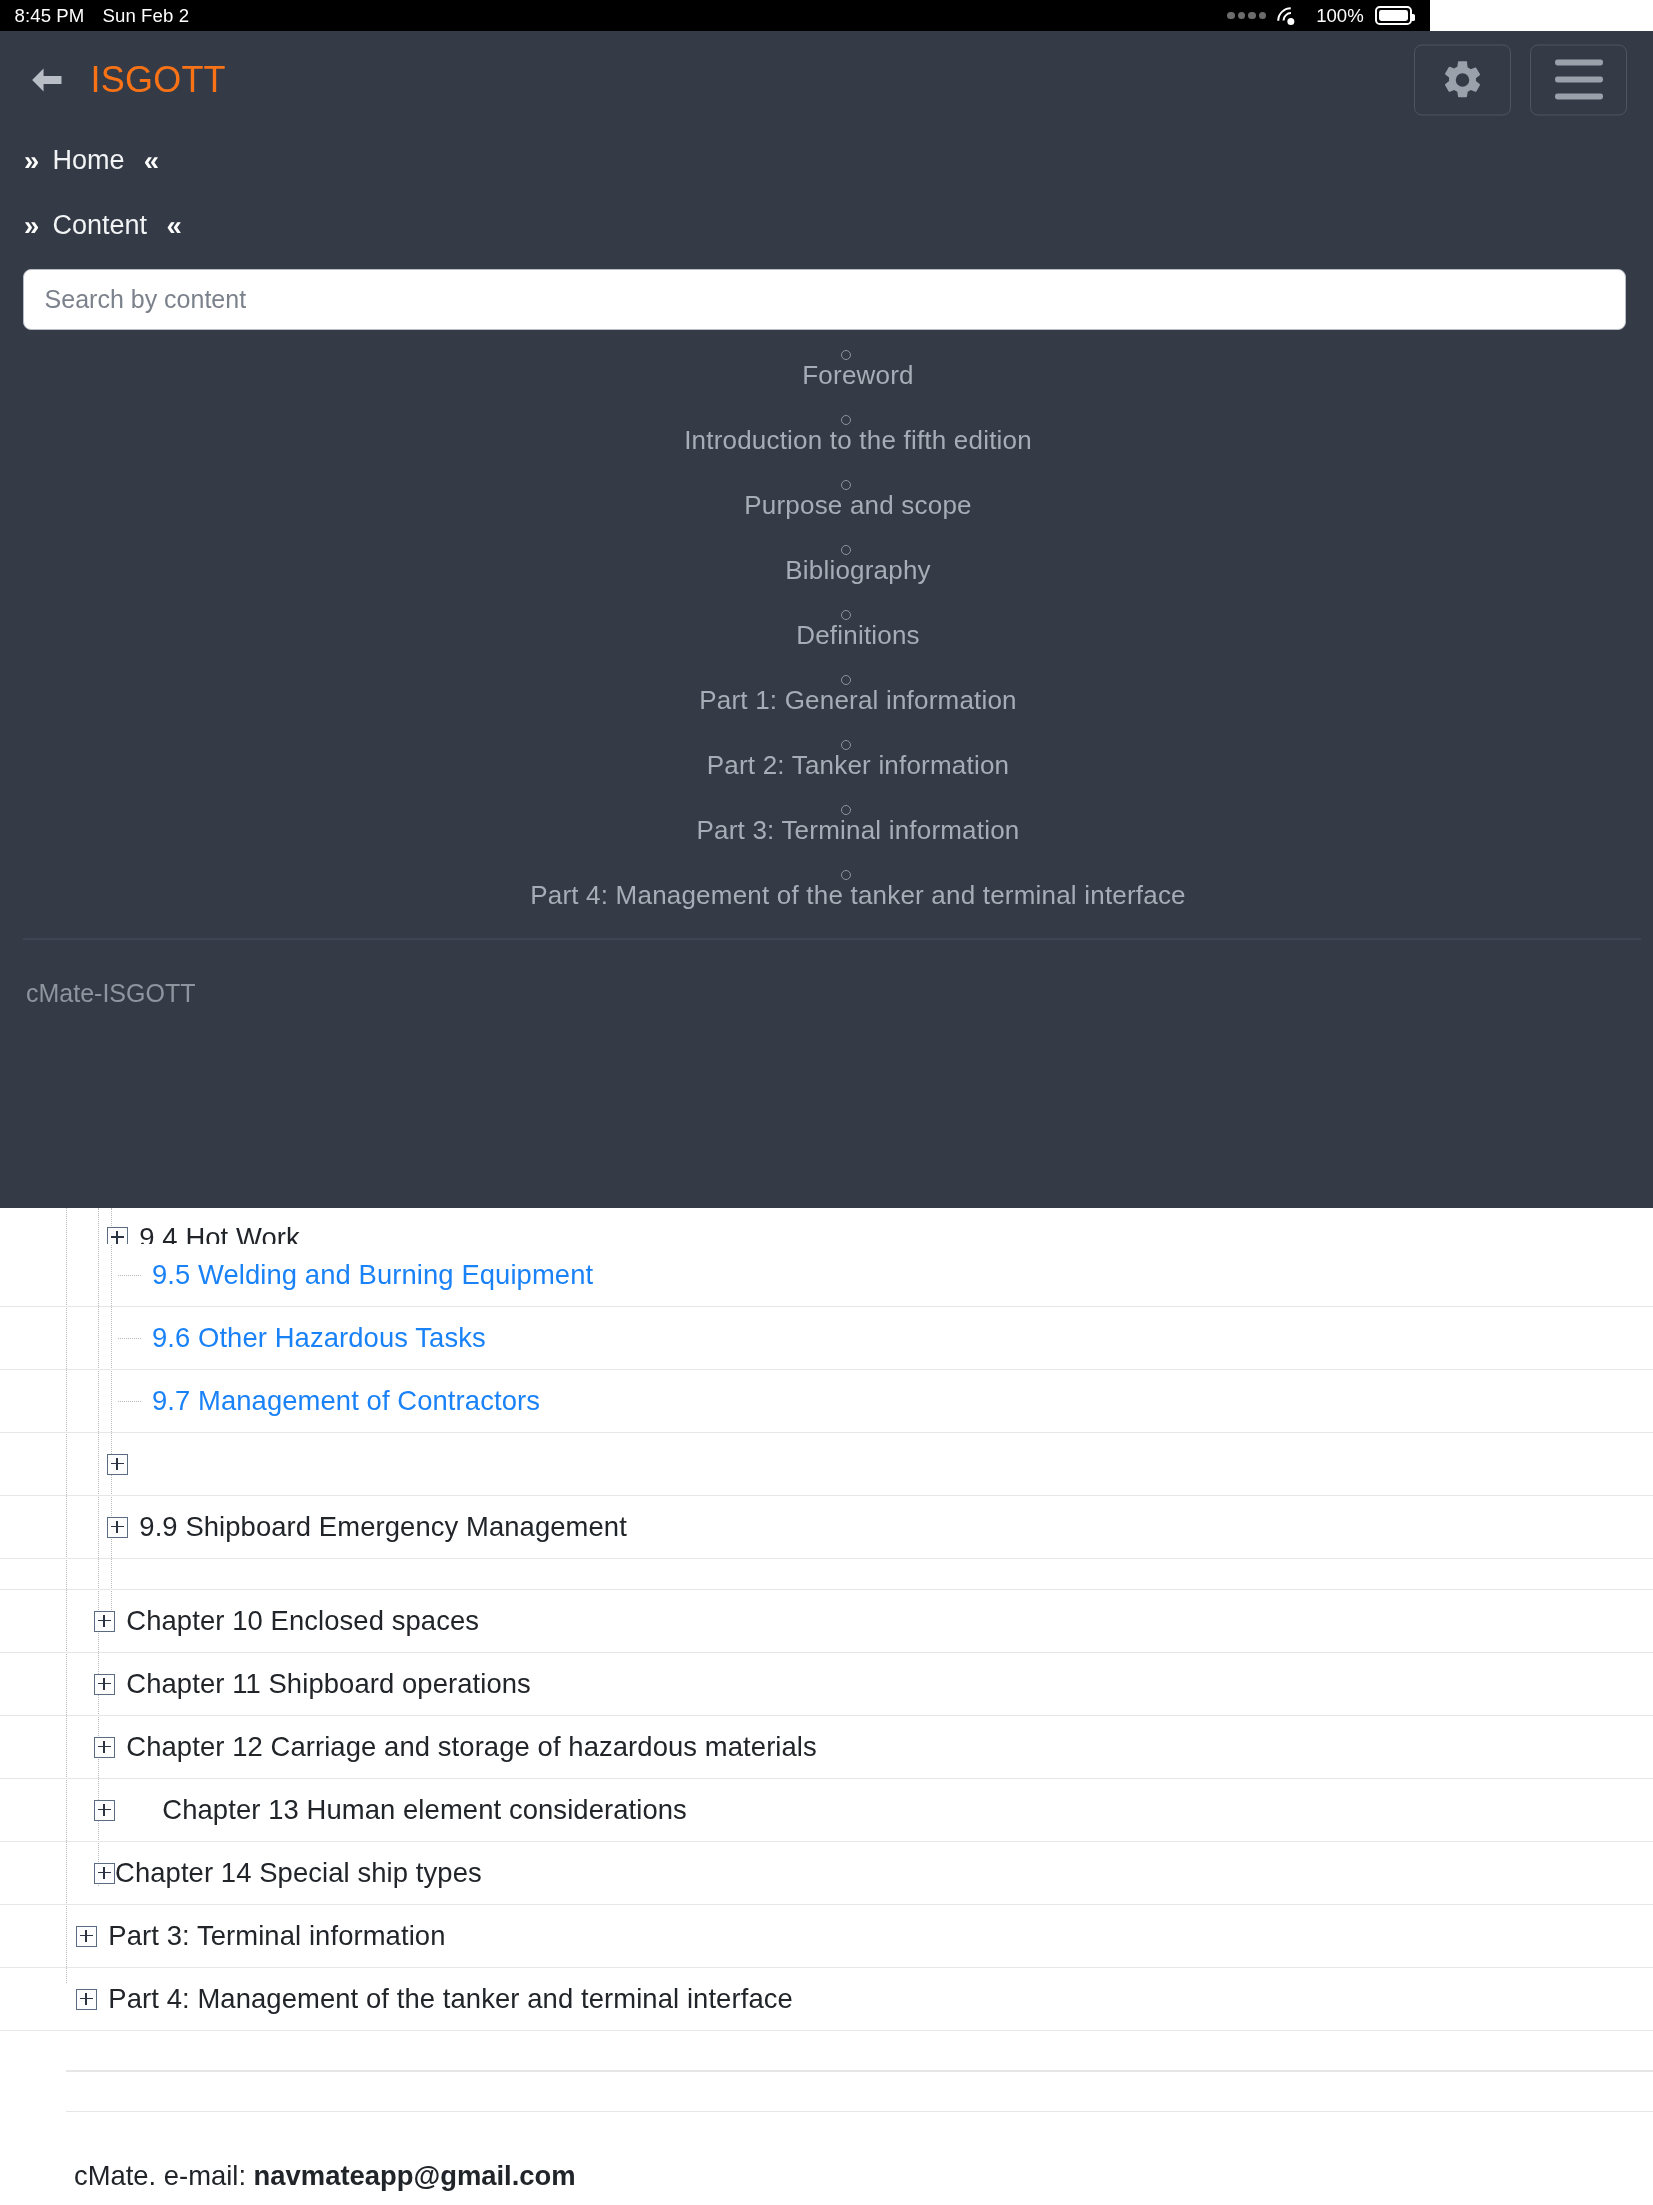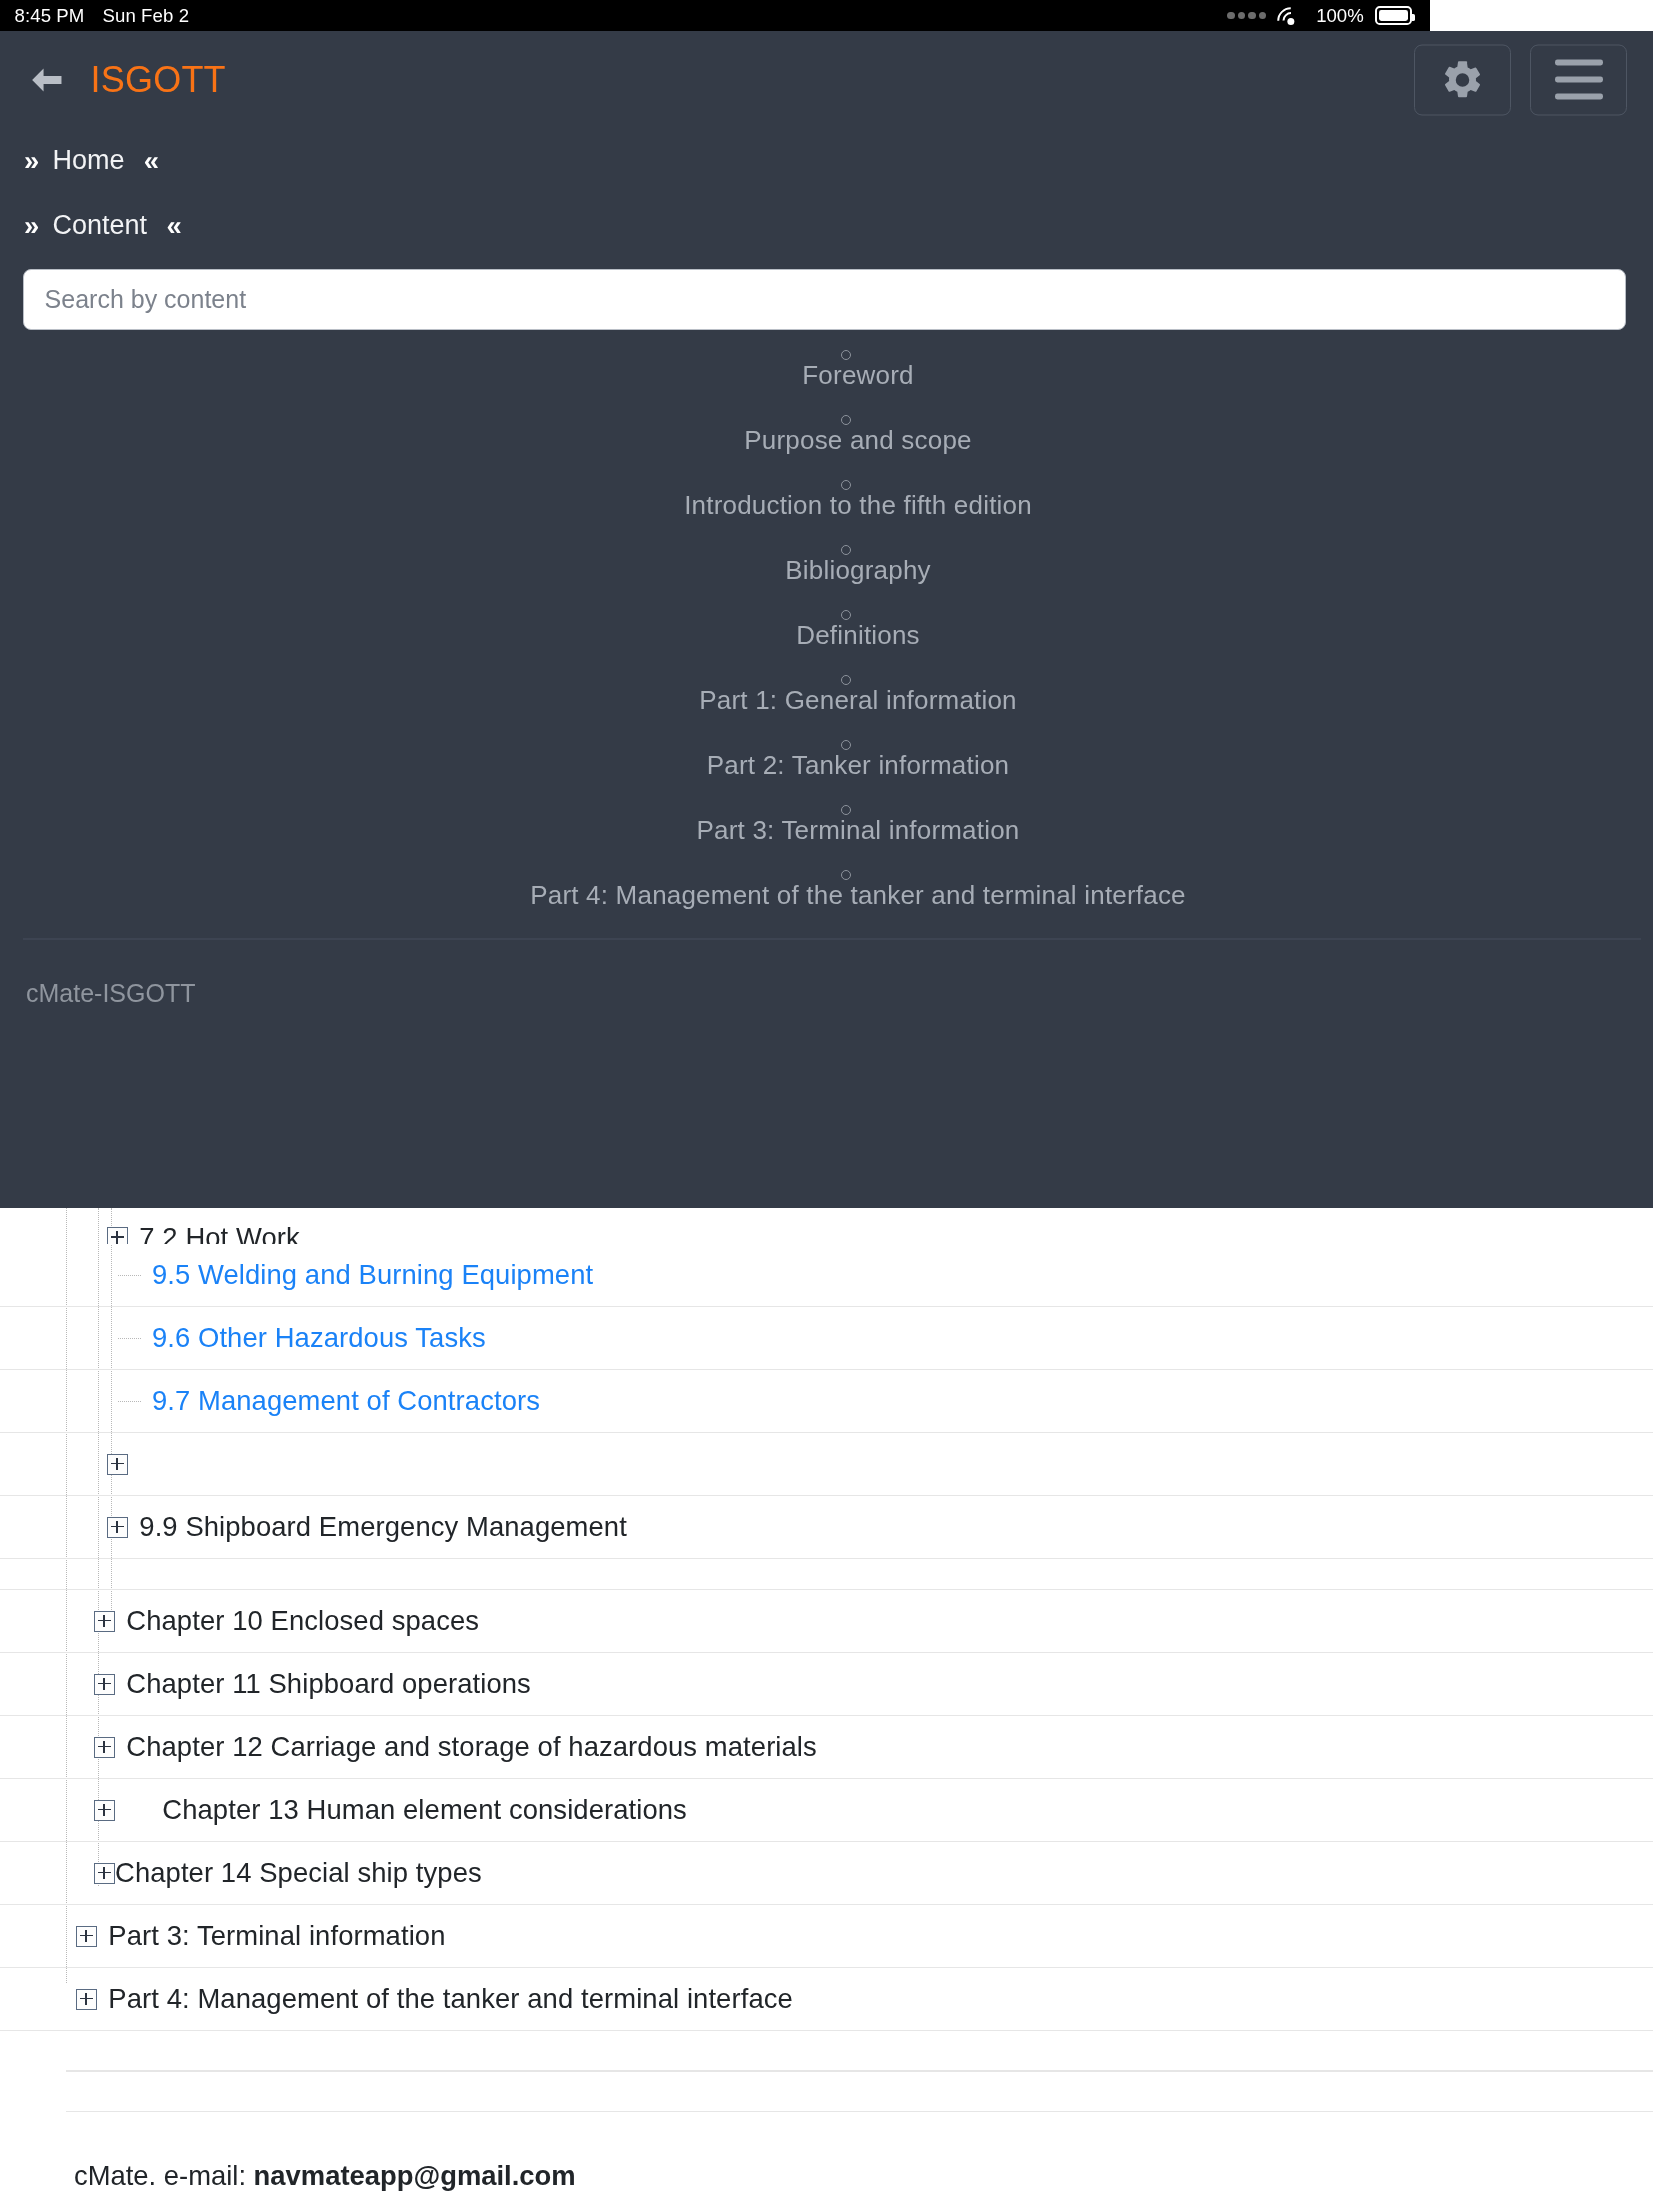--- a/index.html
+++ b/index.html
@@ -224,25 +224,25 @@
     </div>
   </div>
 
   <div class="menu-list">
     <div class="menu-item">
       <span class="bullet"></span>
       <span class="mi-label">Foreword</span>
     </div>
     <div class="menu-item">
       <span class="bullet"></span>
+      <span class="mi-label">Introduction to the fifth edition</span>
+    </div>
+    <div class="menu-item">
+      <span class="bullet"></span>
       <span class="mi-label">Purpose and scope</span>
-    </div>
-    <div class="menu-item">
-      <span class="bullet"></span>
-      <span class="mi-label">Introduction to the fifth edition</span>
     </div>
     <div class="menu-item">
       <span class="bullet"></span>
       <span class="mi-label">Bibliography</span>
     </div>
     <div class="menu-item">
       <span class="bullet"></span>
       <span class="mi-label">Definitions</span>
     </div>
     <div class="menu-item">
@@ -270,21 +270,21 @@
 <div class="doc">
   <div class="tree">
 
     <div class="guide" style="left:66px;  top:0; height:775px;"></div>
     <div class="guide" style="left:98px; top:0; height:678px;"></div>
     <div class="guide" style="left:111px; top:0; height:404px;"></div>
 
     <div class="row row-clip">
       <div class="rowinner" style="padding-left:107px;">
         <span class="expander"></span>
-        <span class="rowlabel" style="margin-left:11.3px;">7.2 Hot Work</span>
+        <span class="rowlabel" style="margin-left:11.3px;">9.4 Hot Work</span>
       </div>
     </div>
 
     <div class="row" style="padding-left:118px;">
       <span class="dashlead"></span>
       <span class="rowlabel link" style="margin-left:11.3px;">9.5 Welding and Burning Equipment</span>
     </div>
 
     <div class="row" style="padding-left:118px;">
       <span class="dashlead"></span>

